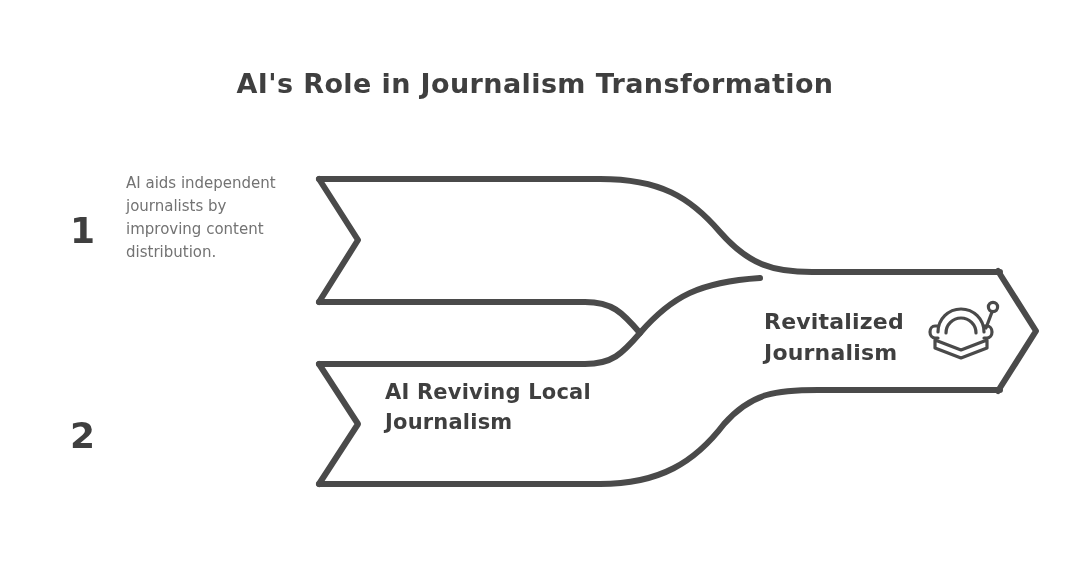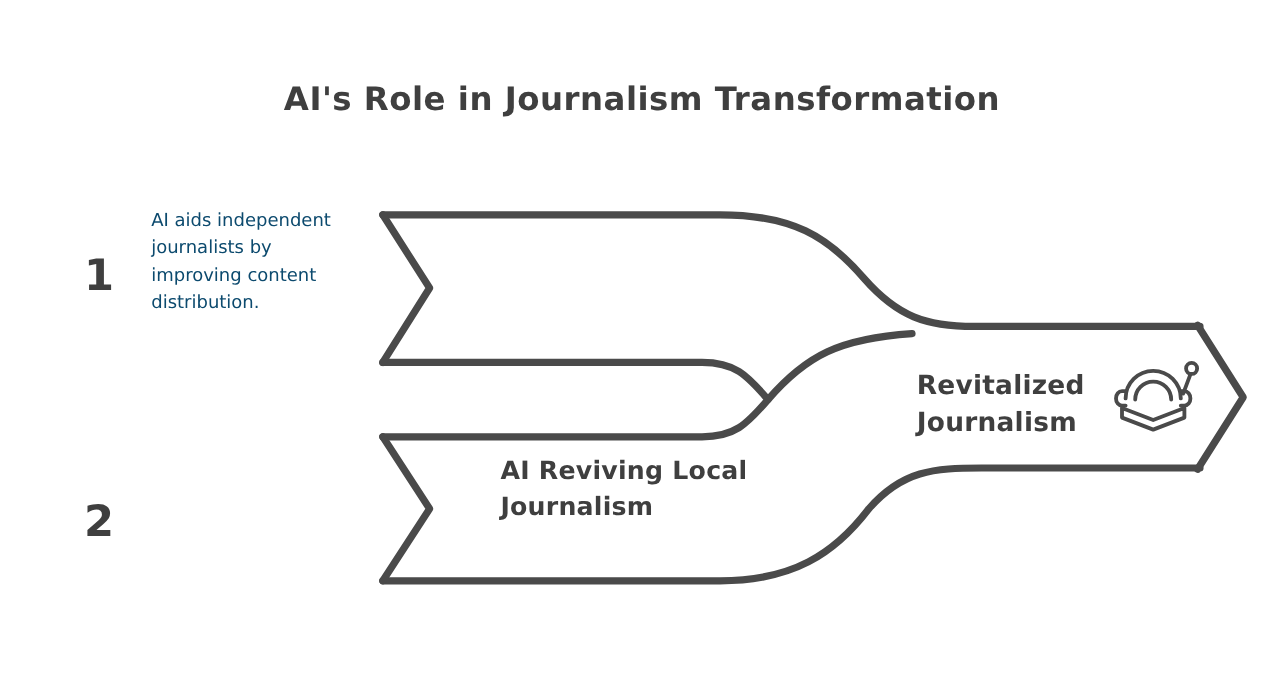--- a/index.html
+++ b/index.html
@@ -36,21 +36,21 @@
     font-size: 27px;
     font-weight: bold;
     color: #3f3f3f;
     letter-spacing: 0.4px;
   }
   .note {
     position: absolute;
     font-family: "DejaVu Sans", sans-serif;
     font-size: 15px;
     line-height: 23px;
-    color: #0c4a6e;
+    color: #737373;
     font-weight: normal;
   }
   .note-1 { left: 126px; top: 172px; width: 175px; }
   .note-2 { left: 110px; top: 393px; width: 185px; }
   .num {
     position: absolute;
     font-family: "DejaVu Sans", sans-serif;
     font-size: 36px;
     font-weight: bold;
     color: #3f3f3f;
@@ -61,21 +61,21 @@
   .band-label {
     position: absolute;
     font-family: "DejaVu Sans", sans-serif;
     font-size: 21px;
     font-weight: bold;
     color: #3f3f3f;
     line-height: 30px;
     letter-spacing: 0.2px;
   }
   .band-label-1 { left: 385px; top: 186px; width: 220px; }
-  .band-label-2 { left: 385px; top: 377px; width: 220px; margin-left: 32px; }
+  .band-label-2 { left: 385px; top: 377px; width: 220px; }
   .result-label {
     position: absolute;
     left: 764px;
     top: 306px;
     width: 175px;
     font-family: "DejaVu Sans", sans-serif;
     font-size: 22px;
     font-weight: bold;
     color: #3f3f3f;
     line-height: 31px;

